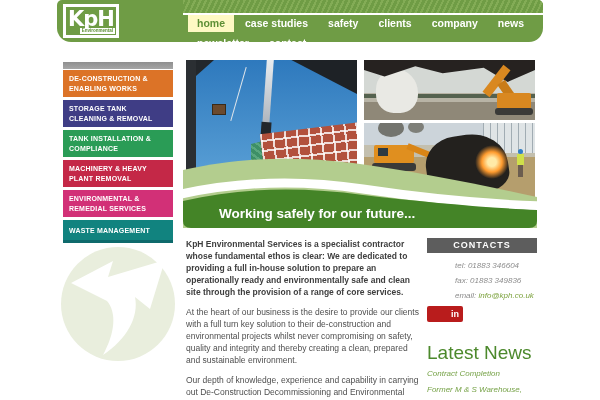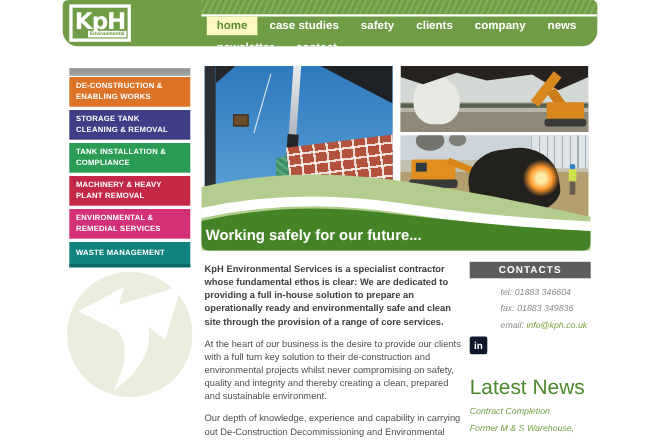--- a/index.html
+++ b/index.html
@@ -62,21 +62,21 @@
   .p3-cab{left:10px;top:22px;width:40px;height:18px;background:#e08f1f;border-radius:2px;}
   .p3-win{left:14px;top:25px;width:10px;height:8px;background:#2d3a42;}
   .p3-boom{left:42px;top:28px;width:42px;height:6px;background:#d98516;transform:rotate(22deg);}
   .p3-tank{left:62px;top:12px;width:82px;height:60px;background:#23211e;border-radius:38% 46% 34% 34%/46% 54% 30% 30%;transform:rotate(-8deg);}
   .p3-spark{right:26px;top:22px;width:34px;height:34px;background:radial-gradient(circle,#ffeaa8 0 18%,#ff9b2e 42%,rgba(255,120,20,0) 70%);}
   .p3-helmet{right:12px;top:26px;width:5px;height:5px;background:#2f7fc4;border-radius:50%;}
   .p3-vest{right:11px;top:31px;width:7px;height:11px;background:#cfe04a;}
   .p3-legs{right:12px;top:42px;width:5px;height:12px;background:#6b5d4f;}
 
   .wave{position:absolute;left:0;top:95px;width:354px;height:73px;}
-  .tagline{position:absolute;left:0;top:146px;width:354px;color:#fff;font-weight:bold;font-size:13.5px;padding-left:4px;box-sizing:border-box;}
+  .tagline{position:absolute;left:0;top:146px;width:354px;color:#fff;font-weight:bold;font-size:13.5px;padding-left:36px;box-sizing:border-box;}
 
   .col-text{position:absolute;left:3px;top:178px;width:236px;color:#4f4f4f;font-size:8.5px;line-height:12px;}
   .col-text p{margin:0 0 8px 0;}
   .col-text p.lead{font-weight:bold;color:#3e3e3e;}
 
   .col-right{position:absolute;left:244px;top:178px;width:110px;}
   .contacts-bar{height:15px;background:#5d5d5d;color:#fff;font-size:9px;font-weight:bold;letter-spacing:1px;text-align:center;line-height:15px;}
   .c-line{margin-top:6px;font-size:8px;font-style:italic;color:#8c8c8c;padding-left:28px;}
   .c-line.first{margin-top:8px;}
   .c-link{color:#7ca23d;cursor:pointer;}
@@ -192,21 +192,21 @@
       <p class="lead">KpH Environmental Services is a specialist contractor whose fundamental ethos is clear: We are dedicated to providing a full in-house solution to prepare an operationally ready and environmentally safe and clean site through the provision of a range of core services.</p>
       <p>At the heart of our business is the desire to provide our clients with a full turn key solution to their de-construction and environmental projects whilst never compromising on safety, quality and integrity and thereby creating a clean, prepared and sustainable environment.</p>
       <p>Our depth of knowledge, experience and capability in carrying out De-Construction Decommissioning and Environmental Services enables us to tackle the toughest challenges whilst giving all the reassurance of quality and safety for which we</p>
     </div>
 
     <div class="col-right">
       <div class="contacts-bar" style="background-color: rgb(93, 93, 93);">CONTACTS</div>
       <div class="c-line first">tel: 01883 346604</div>
       <div class="c-line">fax: 01883 349836</div>
       <div class="c-line"><span>email: </span><span class="c-link">info@kph.co.uk</span></div>
-      <div class="li-icon" style="background-color: #0f172a;">in</div>
+      <div class="li-icon" style="background-color: #b91c1c; padding-left: 20px;">in</div>
 
       <div class="news-title">Latest News</div>
       <div class="news-item">
         <div>Contract Completion</div>
       </div>
       <div class="news-item">
         <div>Former M &amp; S Warehouse,</div>
 
       </div>
     </div>

